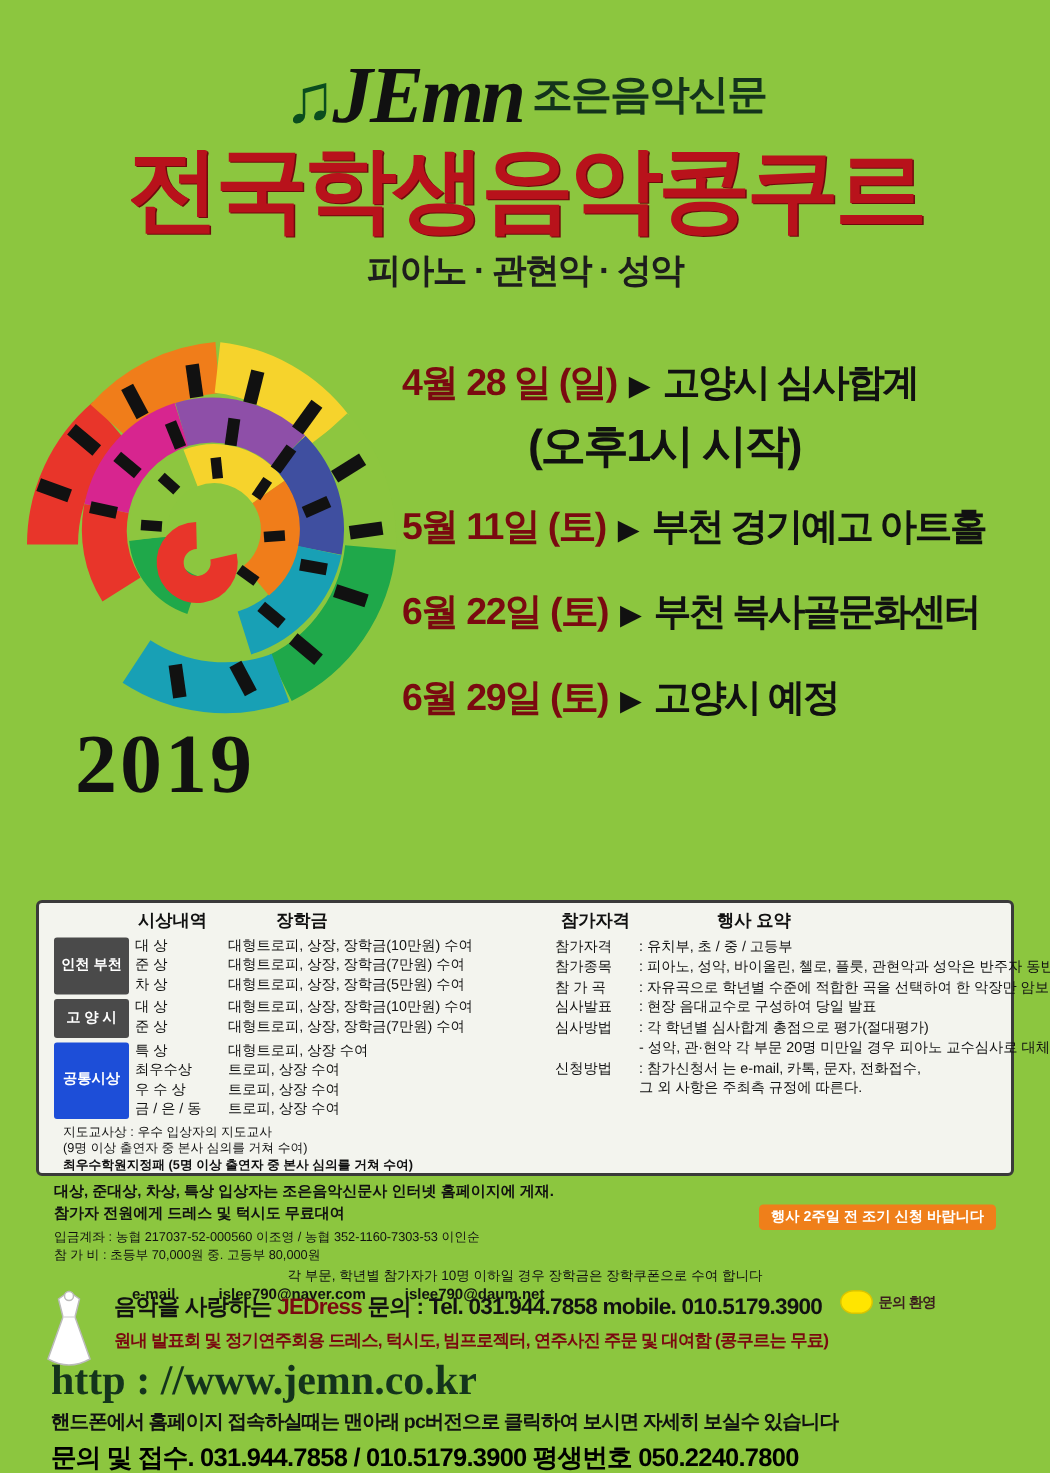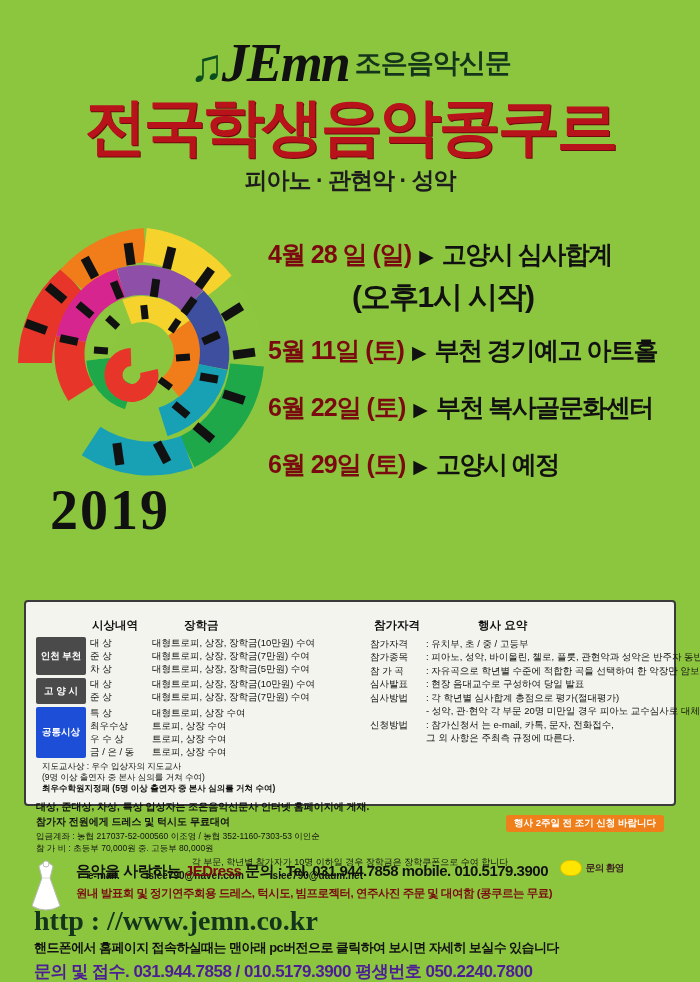--- a/index.html
+++ b/index.html
@@ -70,23 +70,23 @@
     font-size:25px; font-weight:bold; color:#111; letter-spacing:-1.5px;
     white-space:nowrap;
   }
   .sched-note {
     font-size:30px; font-weight:bold; color:#111; letter-spacing:-1.5px;
     margin:2px 0 16px 84px;
   }
 
   
   .panel {
-    position:absolute; left:24px; top:600px; width:652px; height:206px;
+    position:absolute; left:24px; top:600px; width:652px; height:184px;
     background:#f3f4ee; border:2px solid #3a3a3a; border-radius:4px;
-    padding:16px 10px;
+    padding:4px 10px;
   }
   .panel-cols { display:flex; }
   .col-left { width:340px; }
   .col-right { width:300px; padding-left:6px; }
 
   .hdr-left {
     display:flex; gap:46px; padding-left:56px;
     font-size:11.5px; font-weight:bold; color:#111; margin-bottom:4px;
   }
   .hdr-right {
@@ -168,21 +168,21 @@
   .footer { position:absolute; left:0; top:905px; width:700px; text-align:left; padding-left:34px; }
   .url {
     font-family:"Liberation Serif", serif;
     font-size:28px; font-weight:bold; color:#14341c; letter-spacing:0px;
   }
   .foot-note {
     font-size:13px; font-weight:bold; color:#111; margin-top:2px;
     letter-spacing:-0.6px;
   }
   .foot-tel {
-    font-size:17px; font-weight:bold; color:#4c1d95; margin-top:3px;
+    font-size:17px; font-weight:bold; color:#000000; margin-top:3px;
     letter-spacing:-0.5px;
   }
 </style>
 </head>
 <body>
 
 <div class="poster">
 
   <div class="header">
     <div class="logo-row">

